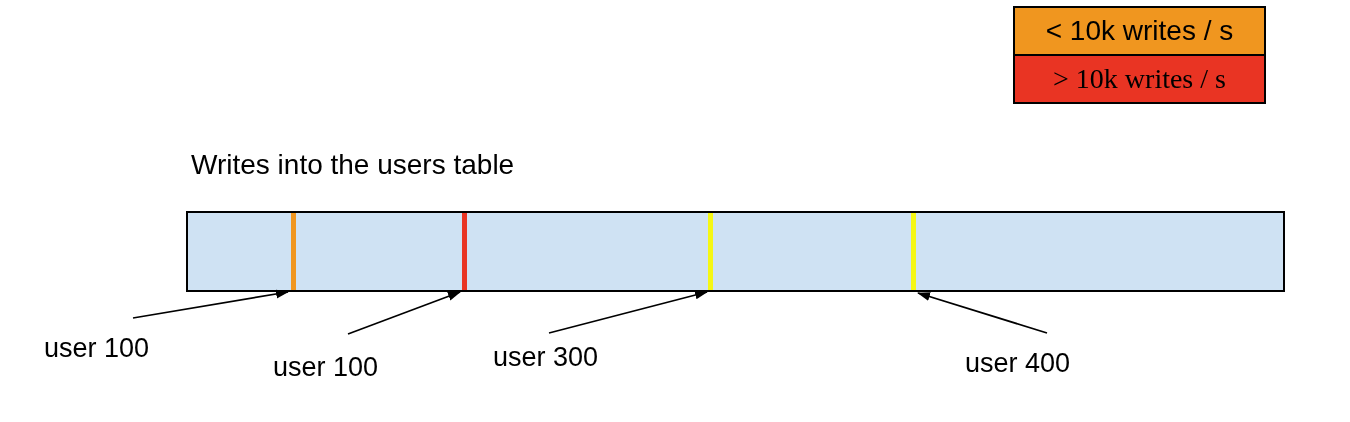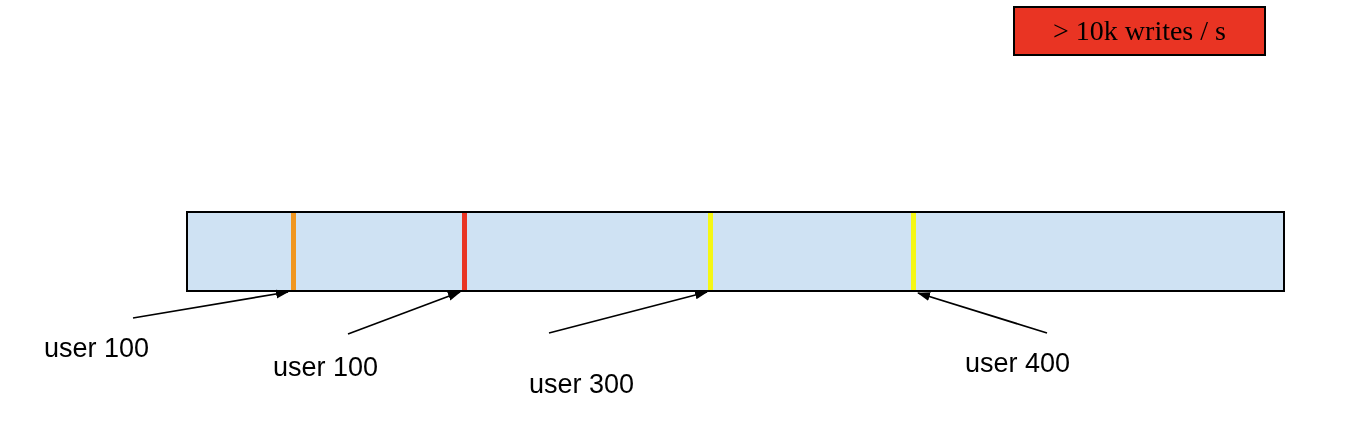--- a/index.html
+++ b/index.html
@@ -64,36 +64,38 @@
     left: 0; top: 0;
     width: 1350px; height: 422px;
     pointer-events: none;
   }
 </style>
 </head>
 <body>
 
 <div class="canvas">
 
+  <div class="title">Writes into the users table</div>
 
   <div class="legend">
+    <div class="legend-row" style="background: rgb(240, 150, 31);">&lt; 10k writes / s</div>
     <div class="legend-row" style="background: rgb(233, 52, 35); font-family: Liberation Serif, serif;">&gt; 10k writes / s</div>
   </div>
 
   <div class="bar" style="background: rgb(207, 226, 243);">
       <div class="marker" style="left: 102.5px; background: rgb(240, 150, 31);"></div>
       <div class="marker" style="left: 273.5px; background: rgb(233, 52, 35);"></div>
       <div class="marker" style="left: 519.5px; background: rgb(245, 247, 20);"></div>
       <div class="marker" style="left: 722.5px; background: rgb(245, 247, 20);"></div>
     </div>
 
   <div id="labels">
       <div class="user-label" style="left: 44px; top: 334px;">user 100</div>
       <div class="user-label" style="left: 273px; top: 353px;">user 100</div>
-      <div class="user-label" style="left: 493px; top: 370px; margin-left: 36px;">user 300</div>
+      <div class="user-label" style="left: 493px; top: 343px;">user 300</div>
       <div class="user-label" style="left: 965px; top: 349px;">user 400</div>
     </div>
 
   <svg class="arrows" viewBox="0 0 1350 422" xmlns="http://www.w3.org/2000/svg">
     <defs>
       <marker id="ah" markerUnits="userSpaceOnUse" markerWidth="14" markerHeight="10" refX="12" refY="4.5" orient="auto">
         <path d="M0,0 L13,4.5 L0,9 Z" fill="#000000"></path>
       </marker>
     </defs>
   <line x1="133" y1="318" x2="288" y2="292" stroke="#000000" stroke-width="1.7" marker-end="url(#ah)"></line>

